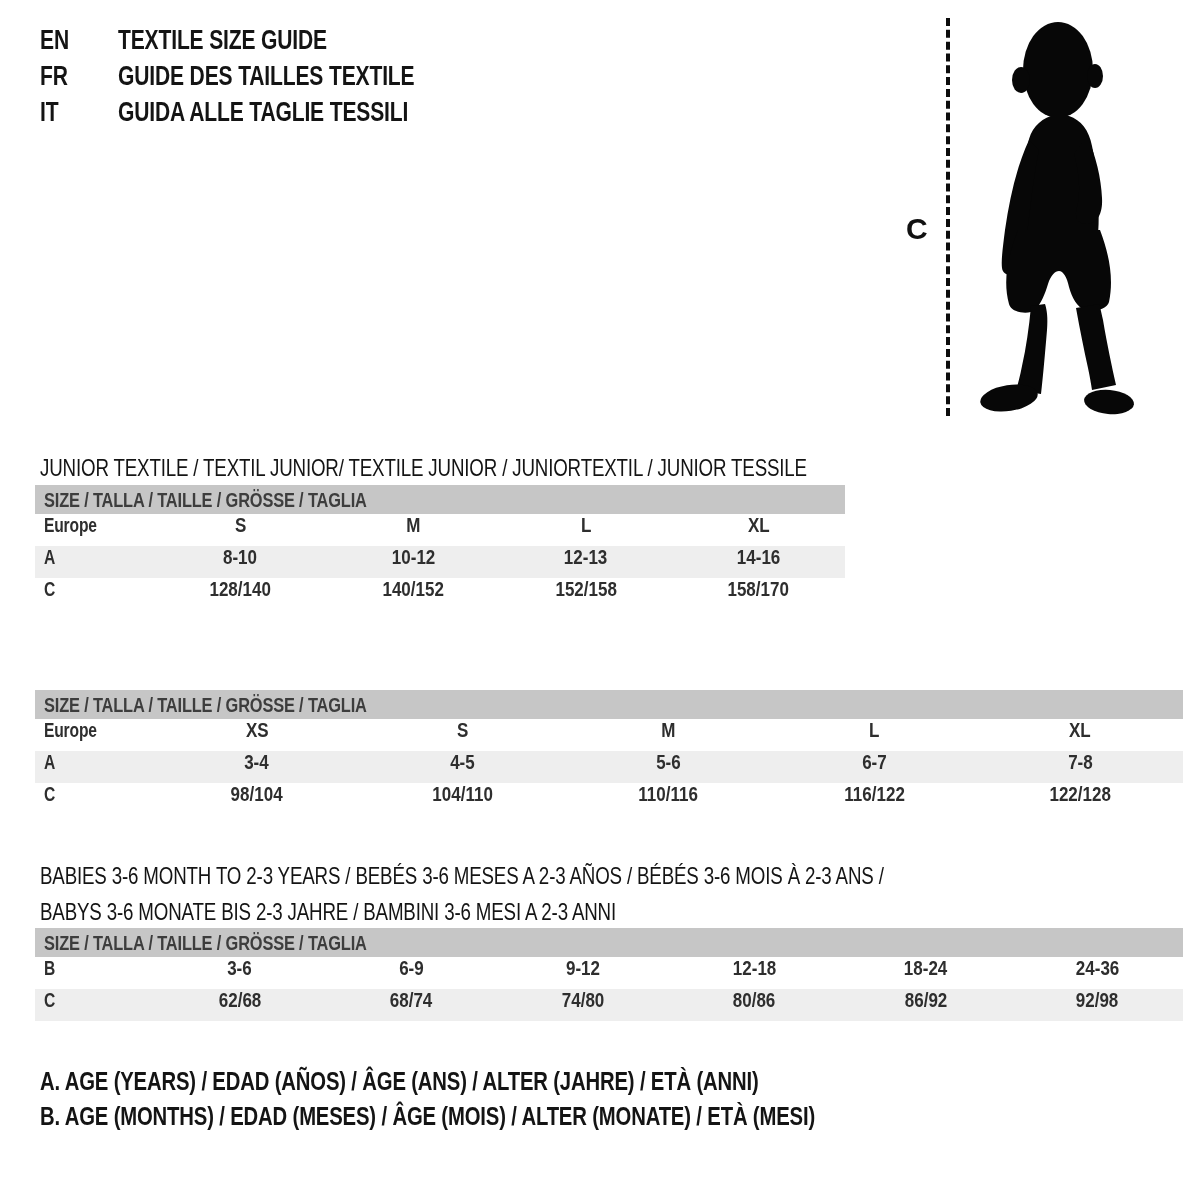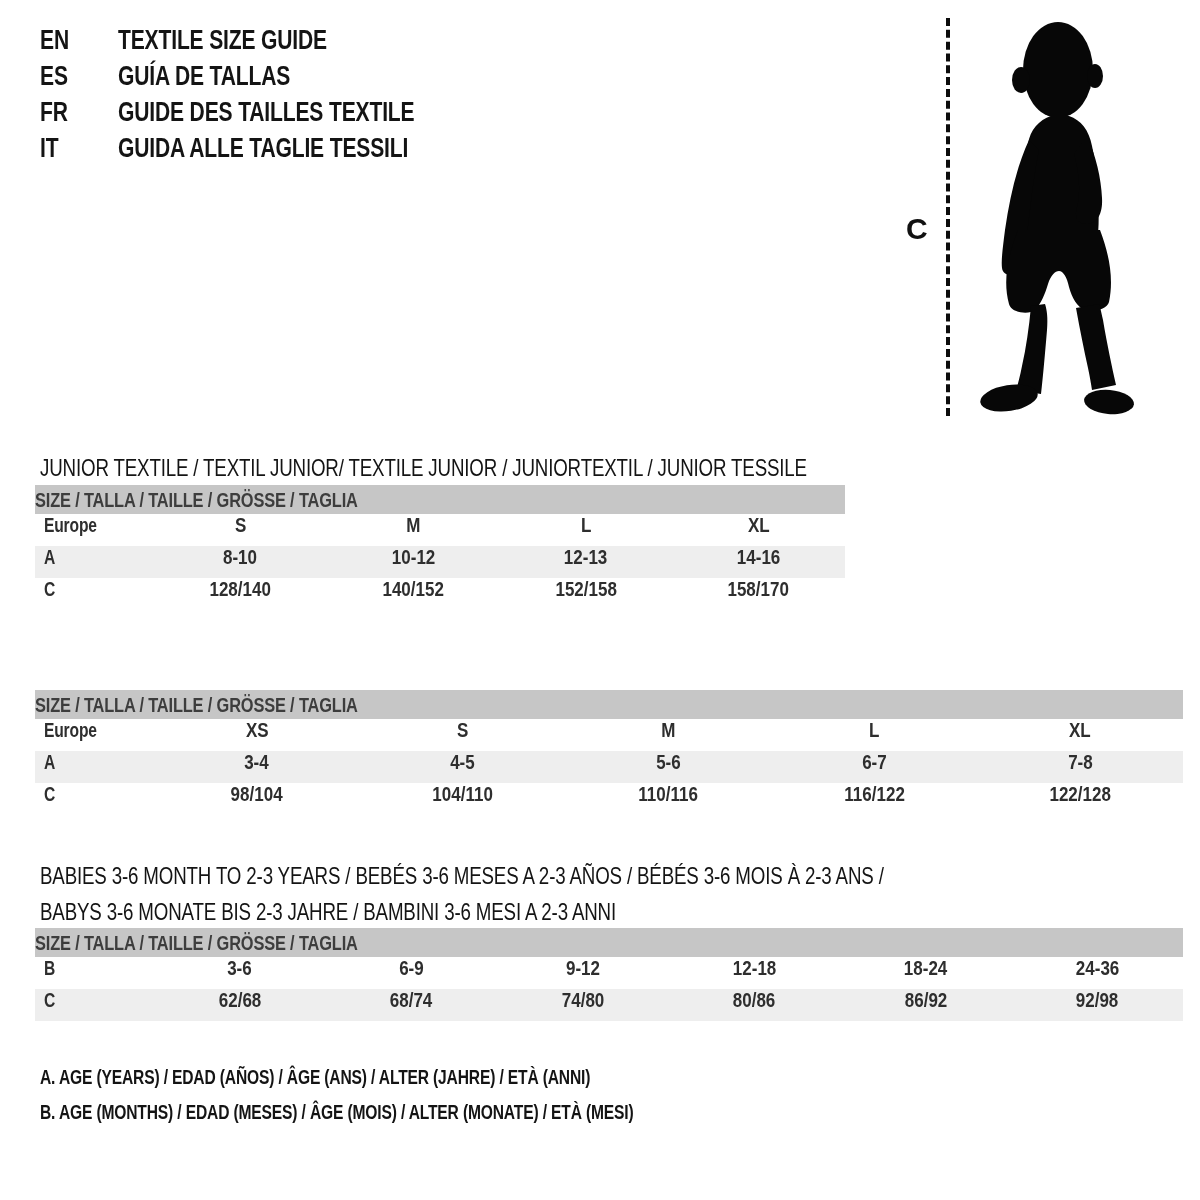--- a/index.html
+++ b/index.html
@@ -25,44 +25,40 @@
   .h-junior{top:430px;}
   .h-children{top:636px;}
   .h-babies{top:838px;}
   .sub{font-size:.62em;vertical-align:-.18em;}
 
   
   .sizetable{position:absolute;left:35px;}
   .t-junior{top:485px;width:810px;}
   .t-children{top:690px;width:1148px;}
   .t-babies{top:928px;width:1148px;}
-  .thead{height:29px;background:#c6c6c6;display:flex;align-items:center;
+  .thead{height:29px;background:#c6c6c6;display:flex;align-items:center;padding-left:9px;
          font-size:21px;font-weight:700;color:#3d3d3d;}
   .trow{display:flex;height:32px;font-size:20px;font-weight:700;color:#2e2e2e;}
   .trow.shaded{background:#eeeeee;}
   .tlabel{width:110px;flex:none;padding-left:9px;text-align:left;}
   .tcell{flex:1;text-align:center;}
 
   
   .legend{position:absolute;left:40px;top:1066px;}
-  .legend-line{display:block;height:35px;font-size:20px;font-weight:700;color:#141414;}
+  .legend-line{display:block;height:35px;font-size:26px;font-weight:700;color:#141414;}
 </style>
 </head>
 <body>
 
 <div class="page">
 
   <div class="langs">
     <div class="lang-row">
       <span class="lang-code"><span class="cond">EN</span></span>
       <span class="cond">TEXTILE SIZE GUIDE</span>
-    </div>
-    <div class="lang-row">
-      <span class="lang-code"><span class="cond">ES</span></span>
-      <span class="cond">GUÍA DE TALLAS</span>
     </div>
     <div class="lang-row">
       <span class="lang-code"><span class="cond">FR</span></span>
       <span class="cond">GUIDE DES TAILLES TEXTILE</span>
     </div>
     <div class="lang-row">
       <span class="lang-code"><span class="cond">IT</span></span>
       <span class="cond">GUIDA ALLE TAGLIE TESSILI</span>
     </div>
   </div>

